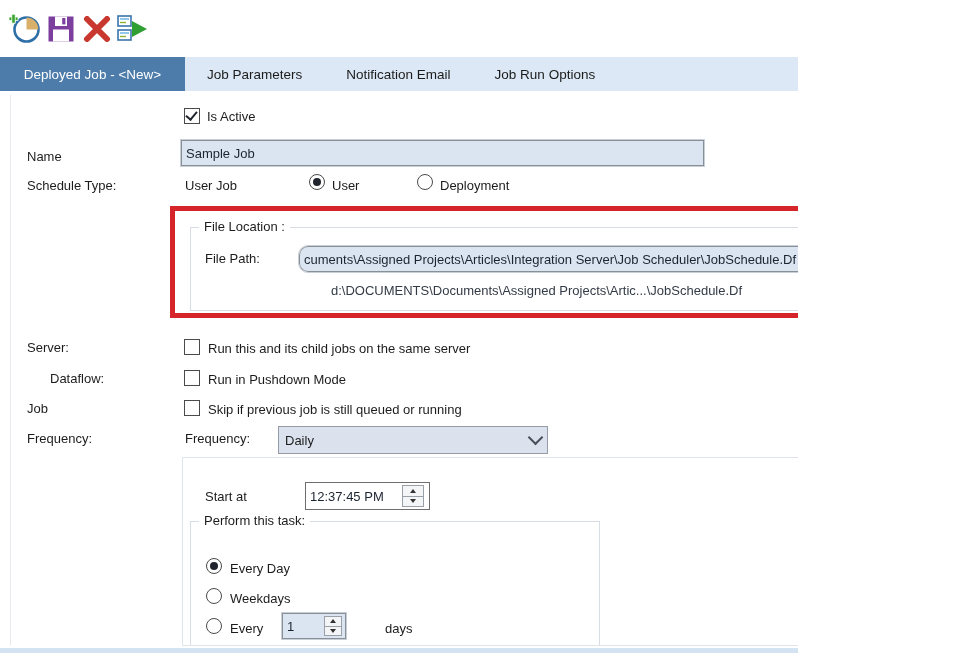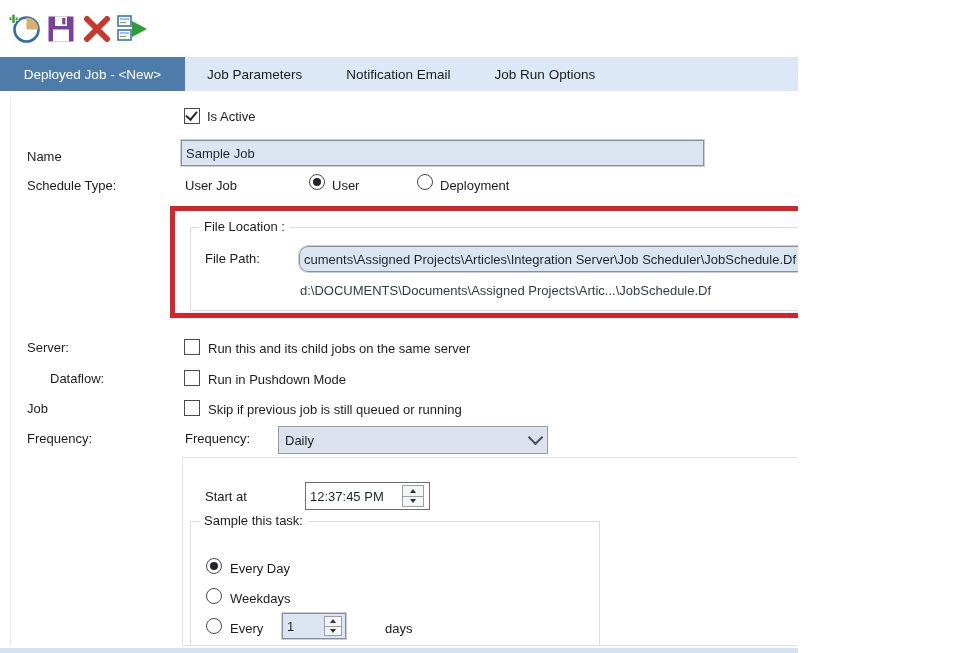--- a/index.html
+++ b/index.html
@@ -51,21 +51,21 @@
   .spin-btn{flex:1;display:flex;align-items:center;justify-content:center;background:#f4f5f7;border:1px solid #9aa0a8;cursor:pointer;}
   .spin-btn + .spin-btn{border-top:none;}
   .tri-dn{width:0;height:0;border-left:4px solid transparent;border-right:4px solid transparent;border-top:5px solid #333;}
   .tri-sm-up{width:0;height:0;border-left:3px solid transparent;border-right:3px solid transparent;border-bottom:4px solid #333;}
   .tri-sm-dn{width:0;height:0;border-left:3px solid transparent;border-right:3px solid transparent;border-top:4px solid #333;}
 
   .icon-btn{position:absolute;background:#fff;border:1px solid #b9bfc7;box-sizing:border-box;display:flex;
     align-items:center;justify-content:center;cursor:pointer;}
 
   .panel{position:absolute;background:#fff;border-top:1px solid #dfe3ea;border-left:1px solid #dfe3ea;border-bottom:1px solid #dfe3ea;box-sizing:border-box;}
-  .path-note{position:absolute;color:#333b46;white-space:nowrap;}
+  .path-note{position:absolute;color:#333b46;white-space:nowrap;margin-left:31px;}
 </style>
 </head>
 <body>
 
 <div id="app">
 
   <div class="toolbar">
     <div class="tool-btn" style="left:8px;top:12px;width:34px;height:33px;">
       <svg width="34" height="33" viewBox="0 0 34 33">
         <circle cx="18.5" cy="17.5" r="12" fill="#ffffff" stroke="#2f6fa7" stroke-width="2.6"></circle>
@@ -166,21 +166,21 @@
   <div class="spin-col" style="left:402px;top:485px;width:22px;height:22px;">
     <div class="spin-btn">
         <span class="tri-sm-up"></span>
       </div>
     <div class="spin-btn">
         <span class="tri-sm-dn"></span>
       </div>
   </div>
 
   <div class="grp" style="left:190px;top:521px;width:410px;height:124px;border-bottom:none;">
-    <div class="grp-legend">Sample this task:</div>
+    <div class="grp-legend">Perform this task:</div>
   </div>
 
   <div class="radio sel" style="left:206px;top:558px;"></div>
   <div class="label" style="left:230px;top:561px;">Every Day</div>
 
   <div class="radio" style="left:206px;top:588px;"></div>
   <div class="label" style="left:230px;top:591px;">Weekdays</div>
 
   <div class="radio" style="left:206px;top:618px;"></div>
   <div class="label" style="left:230px;top:621px;">Every</div>

